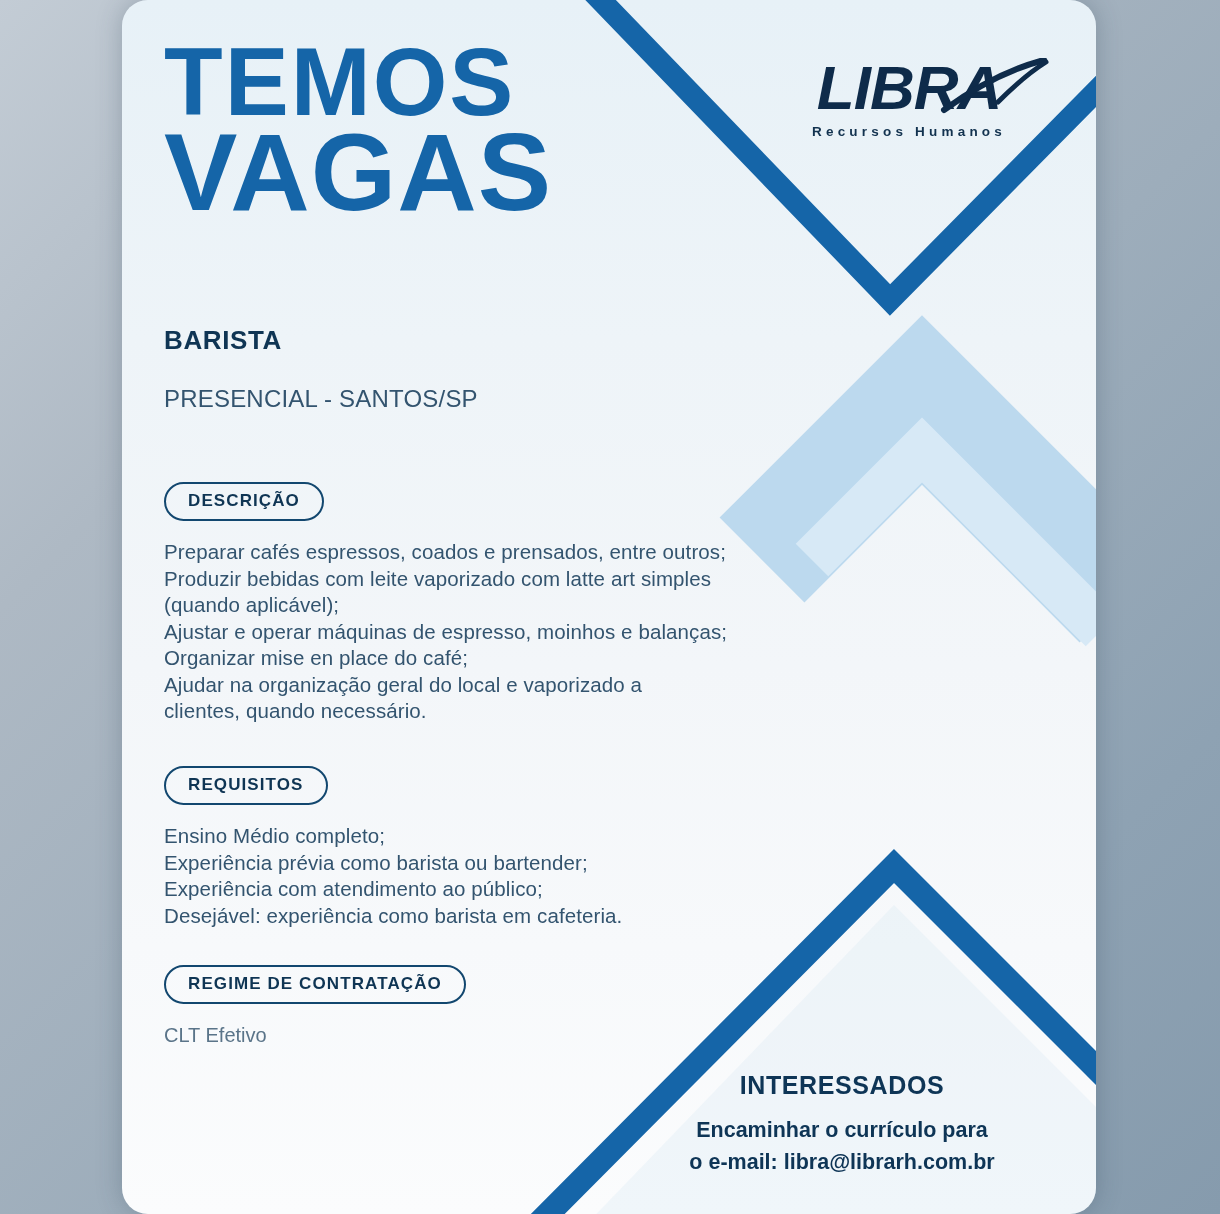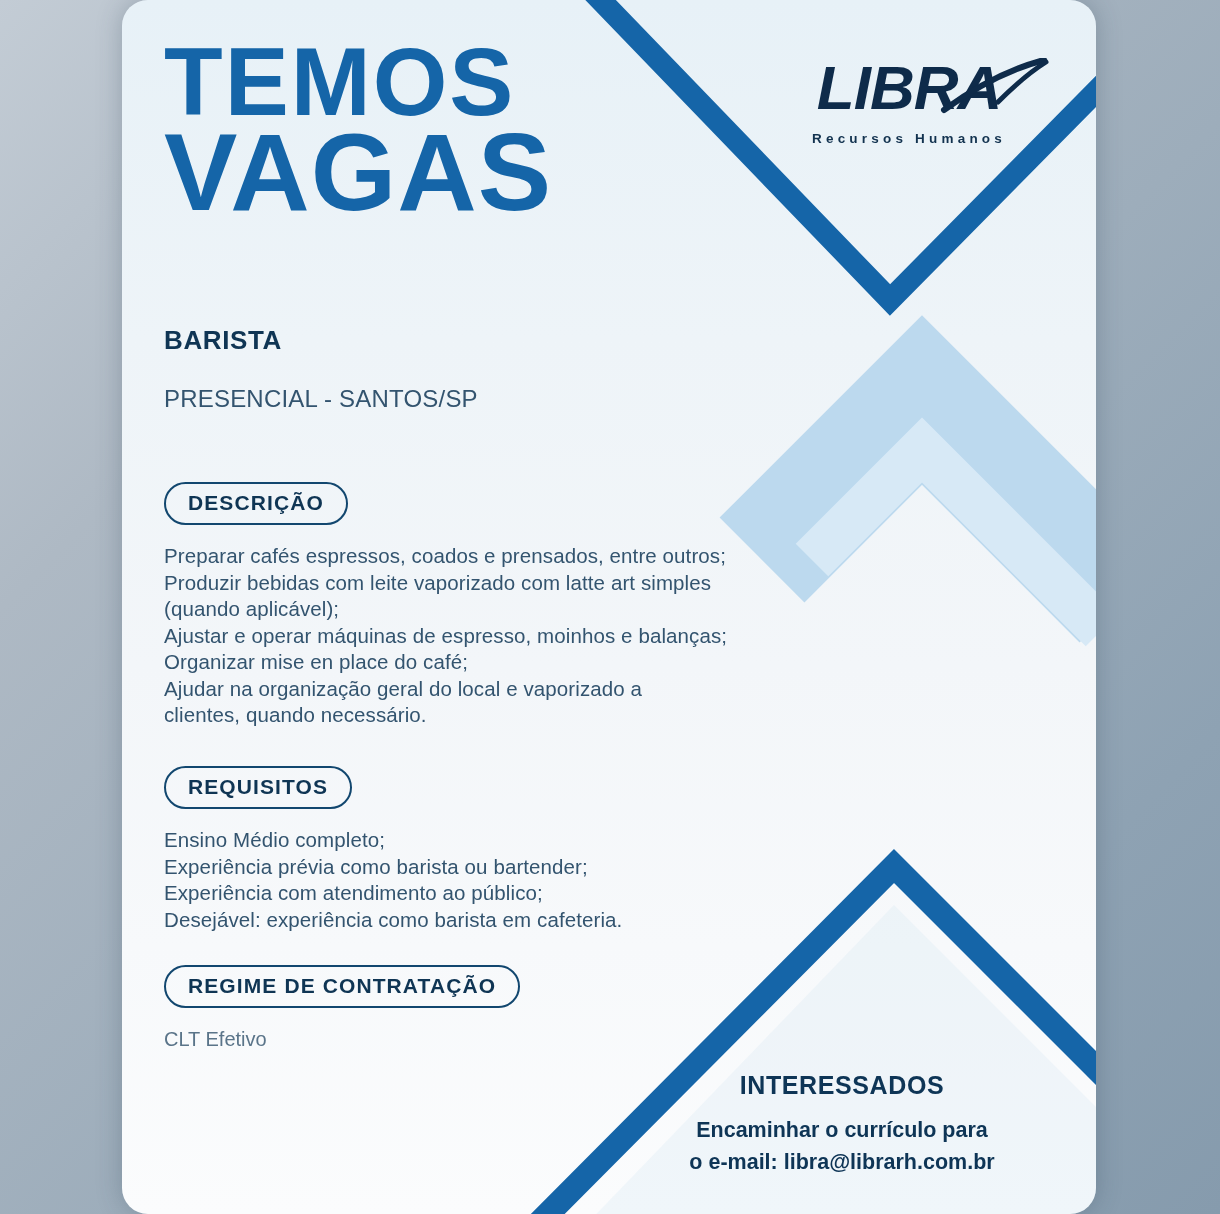--- a/index.html
+++ b/index.html
@@ -99,21 +99,21 @@
     top: 2px;
     width: 110px;
     height: 58px;
   }
   .logo .sub {
     display: block;
     font-size: 13.5px;
     letter-spacing: 4.2px;
     color: #12324f;
     font-weight: 600;
-    margin-top: 11px;
+    margin-top: 4px;
   }
 
   .job-title {
     position: absolute;
     left: 42px;
     top: 325px;
     font-size: 26px;
     font-weight: 800;
     color: #0f3554;
     letter-spacing: 0.6px;
@@ -132,21 +132,21 @@
   .section {
     position: absolute;
     left: 42px;
     width: 860px;
   }
   .pill {
     display: inline-block;
     border: 2.5px solid #12476f;
     border-radius: 22px;
     padding: 7px 22px 8px 22px;
-    font-size: 21px;
+    font-size: 17px;
     font-weight: 800;
     color: #0f3554;
     letter-spacing: 1.1px;
     background: transparent;
   }
   .body-text {
     margin-top: 18px;
     color: #33546f;
     font-size: 20.5px;
     line-height: 26.5px;

